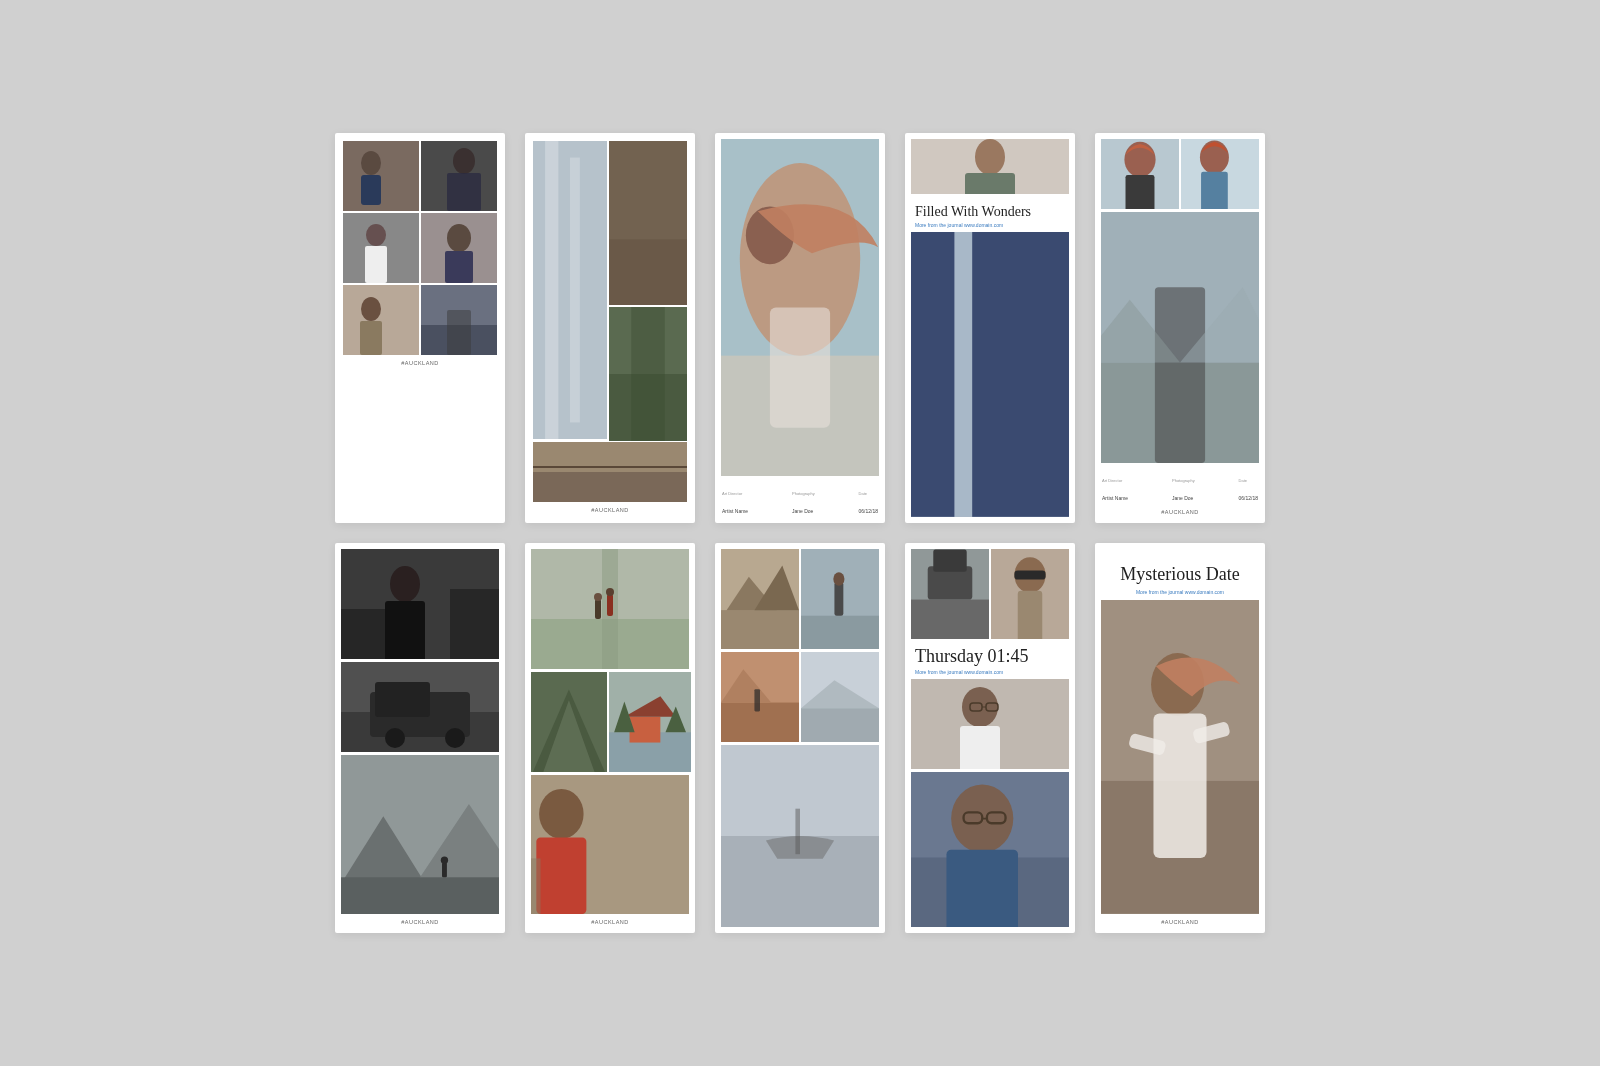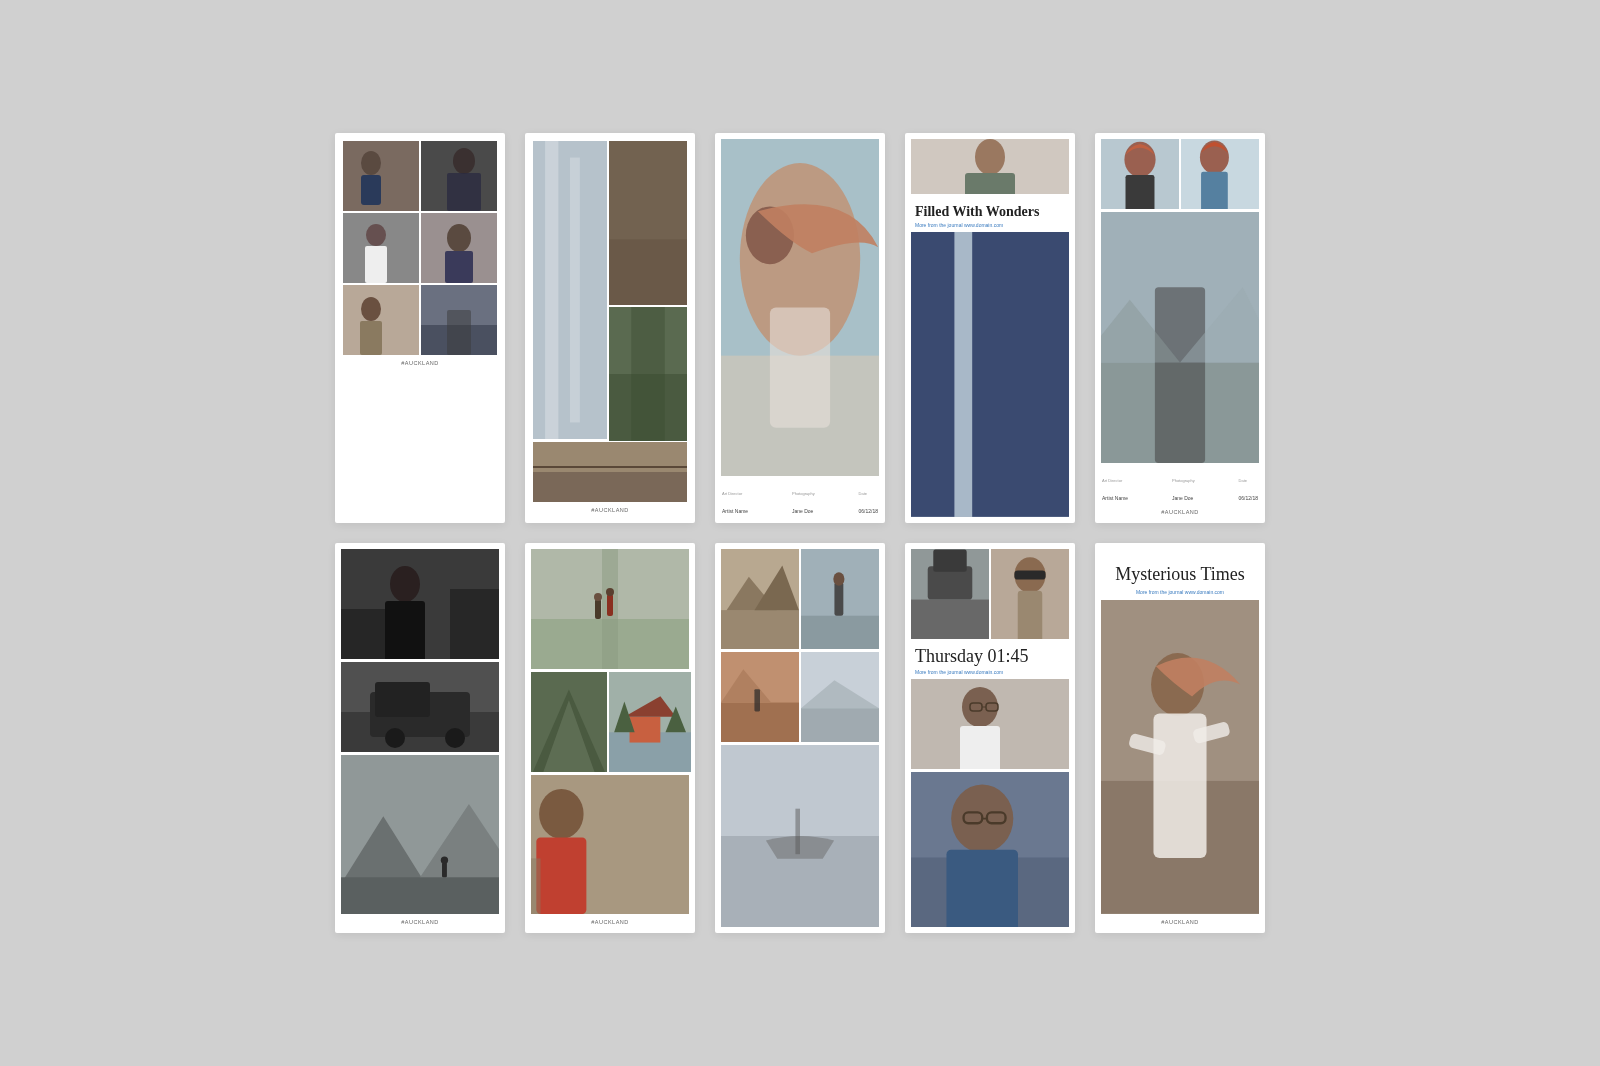--- a/index.html
+++ b/index.html
@@ -240,21 +240,21 @@
 
   <div class="card card4" style="padding:6px;gap:3px;">
     <div class="photo-block portrait" style="height:55px;flex-shrink:0;">
       <svg width="100%" height="100%" viewBox="0 0 160 55" preserveAspectRatio="xMidYMid slice">
         <rect width="160" height="55" fill="#d0c8c0"></rect>
         <ellipse cx="80" cy="18" rx="15" ry="18" fill="#9a7860"></ellipse>
         <rect x="55" y="34" width="50" height="30" rx="3" fill="#6a7a6a"></rect>
       </svg>
     </div>
     <div style="padding:4px 2px 0;flex-shrink:0;">
-      <div class="card4 title-text" style="font-size:14px;color:#222;font-family:Georgia,serif;font-weight:bold;line-height:1.3;padding:2px 2px 0;">Filled With Wonders</div>
+      <div class="card4 title-text" style="font-size:14px;color:#222;font-family:Georgia,serif;font-weight:normal;line-height:1.3;padding:2px 2px 0;">Filled With Wonders</div>
       <div style="font-size:5px;color:#3a7bbf;padding:1px 2px;font-family:Arial,sans-serif;">More from the journal www.domain.com</div>
     </div>
     <div class="photo-block" style="height:80px;flex-shrink:0;flex:1;">
       <svg width="100%" height="100%" viewBox="0 0 160 80" preserveAspectRatio="xMidYMid slice">
         <rect width="160" height="80" fill="#a8b8c8"></rect>
         <rect x="40" y="0" width="30" height="80" fill="#3a4a70"></rect>
         <rect x="75" y="0" width="30" height="80" fill="#3a4a70"></rect>
       </svg>
     </div>
   </div>
@@ -479,21 +479,21 @@
 
         <rect x="63" y="26" rx="3" ry="3" width="12" height="7" fill="none" stroke="#4a3a2a" stroke-width="1.5"></rect>
         <rect x="78" y="26" rx="3" ry="3" width="12" height="7" fill="none" stroke="#4a3a2a" stroke-width="1.5"></rect>
         <line x1="75" y1="30" x2="78" y2="30" stroke="#4a3a2a" stroke-width="1"></line>
       </svg>
     </div>
   </div>
 
   <div class="card card10" style="padding:6px;gap:3px;">
     <div style="text-align:center;flex-shrink:0;padding:6px 2px 0;">
-      <div class="card10 big-title" style="font-size:18px;color:#222;font-family:Georgia,serif;font-weight:normal;line-height:1.3;text-align:center;">Mysterious Times</div>
+      <div class="card10 big-title" style="font-size:18px;color:#222;font-family:Georgia,serif;font-weight:normal;line-height:1.3;text-align:center;">Mysterious Date</div>
       <div style="font-size:5px;color:#3a7bbf;text-align:center;padding:1px 4px 2px;font-family:Arial,sans-serif;">More from the journal <span style="color:#3a7bbf;">www.domain.com</span></div>
     </div>
     <div class="photo-block" style="flex:1;background:#a09888;">
       <svg width="100%" height="100%" viewBox="0 0 160 260" preserveAspectRatio="xMidYMid slice">
         <rect width="160" height="260" fill="#a09080"></rect>
         <rect x="0" y="150" width="160" height="110" fill="#8a7868"></rect>
 
         <ellipse cx="78" cy="70" rx="22" ry="26" fill="#8a6a50"></ellipse>
 
         <path d="M60,55 Q100,35 130,70 Q110,60 90,80 Q75,70 60,55Z" fill="#c08060" opacity="0.9"></path>

